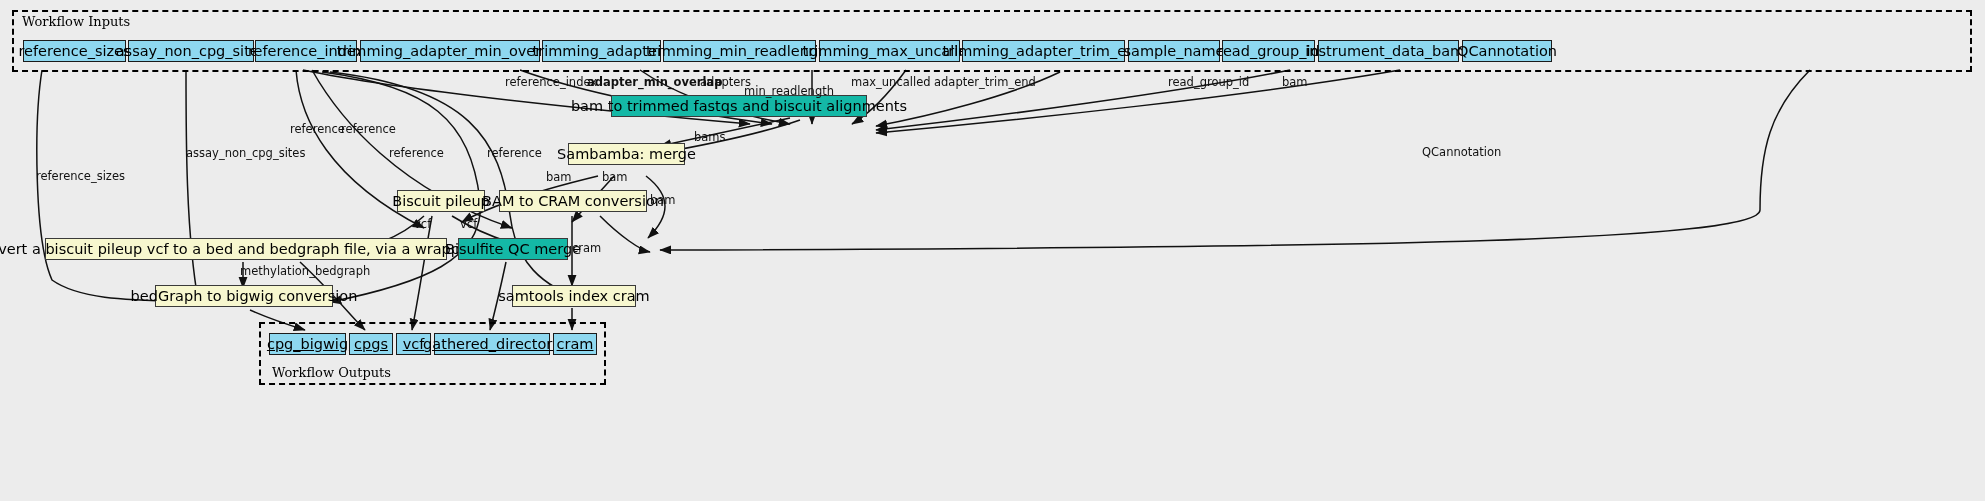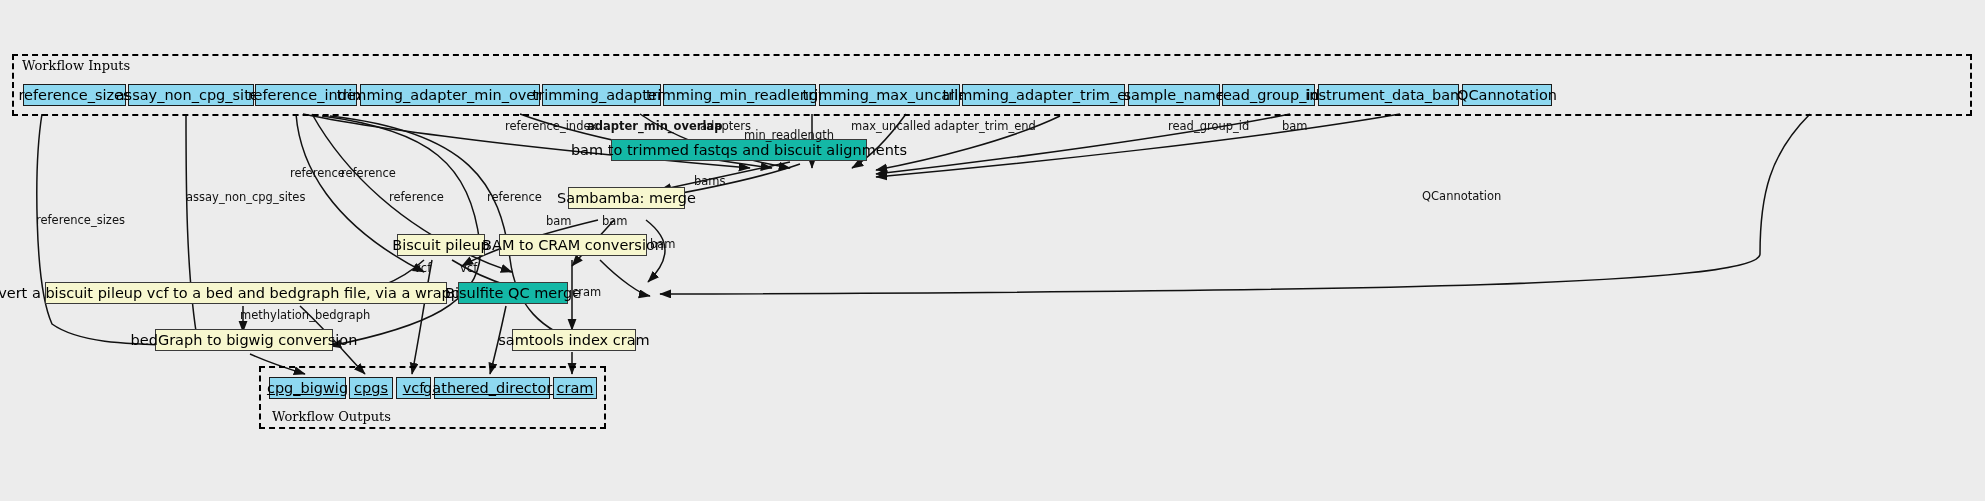--- a/index.html
+++ b/index.html
@@ -12,21 +12,20 @@
     height: 501px;
     position: relative;
     overflow: hidden;
     font-family: "DejaVu Sans", sans-serif;
   }
   #canvas {
     position: absolute;
     left: 0; top: 0;
     width: 1985px;
     height: 374px;
-    margin-top: 44px;
   }
   svg.edges {
     position: absolute;
     left: 0; top: 0;
     width: 1985px;
     height: 501px;
     pointer-events: none;
   }
   .group-box {
     position: absolute;

